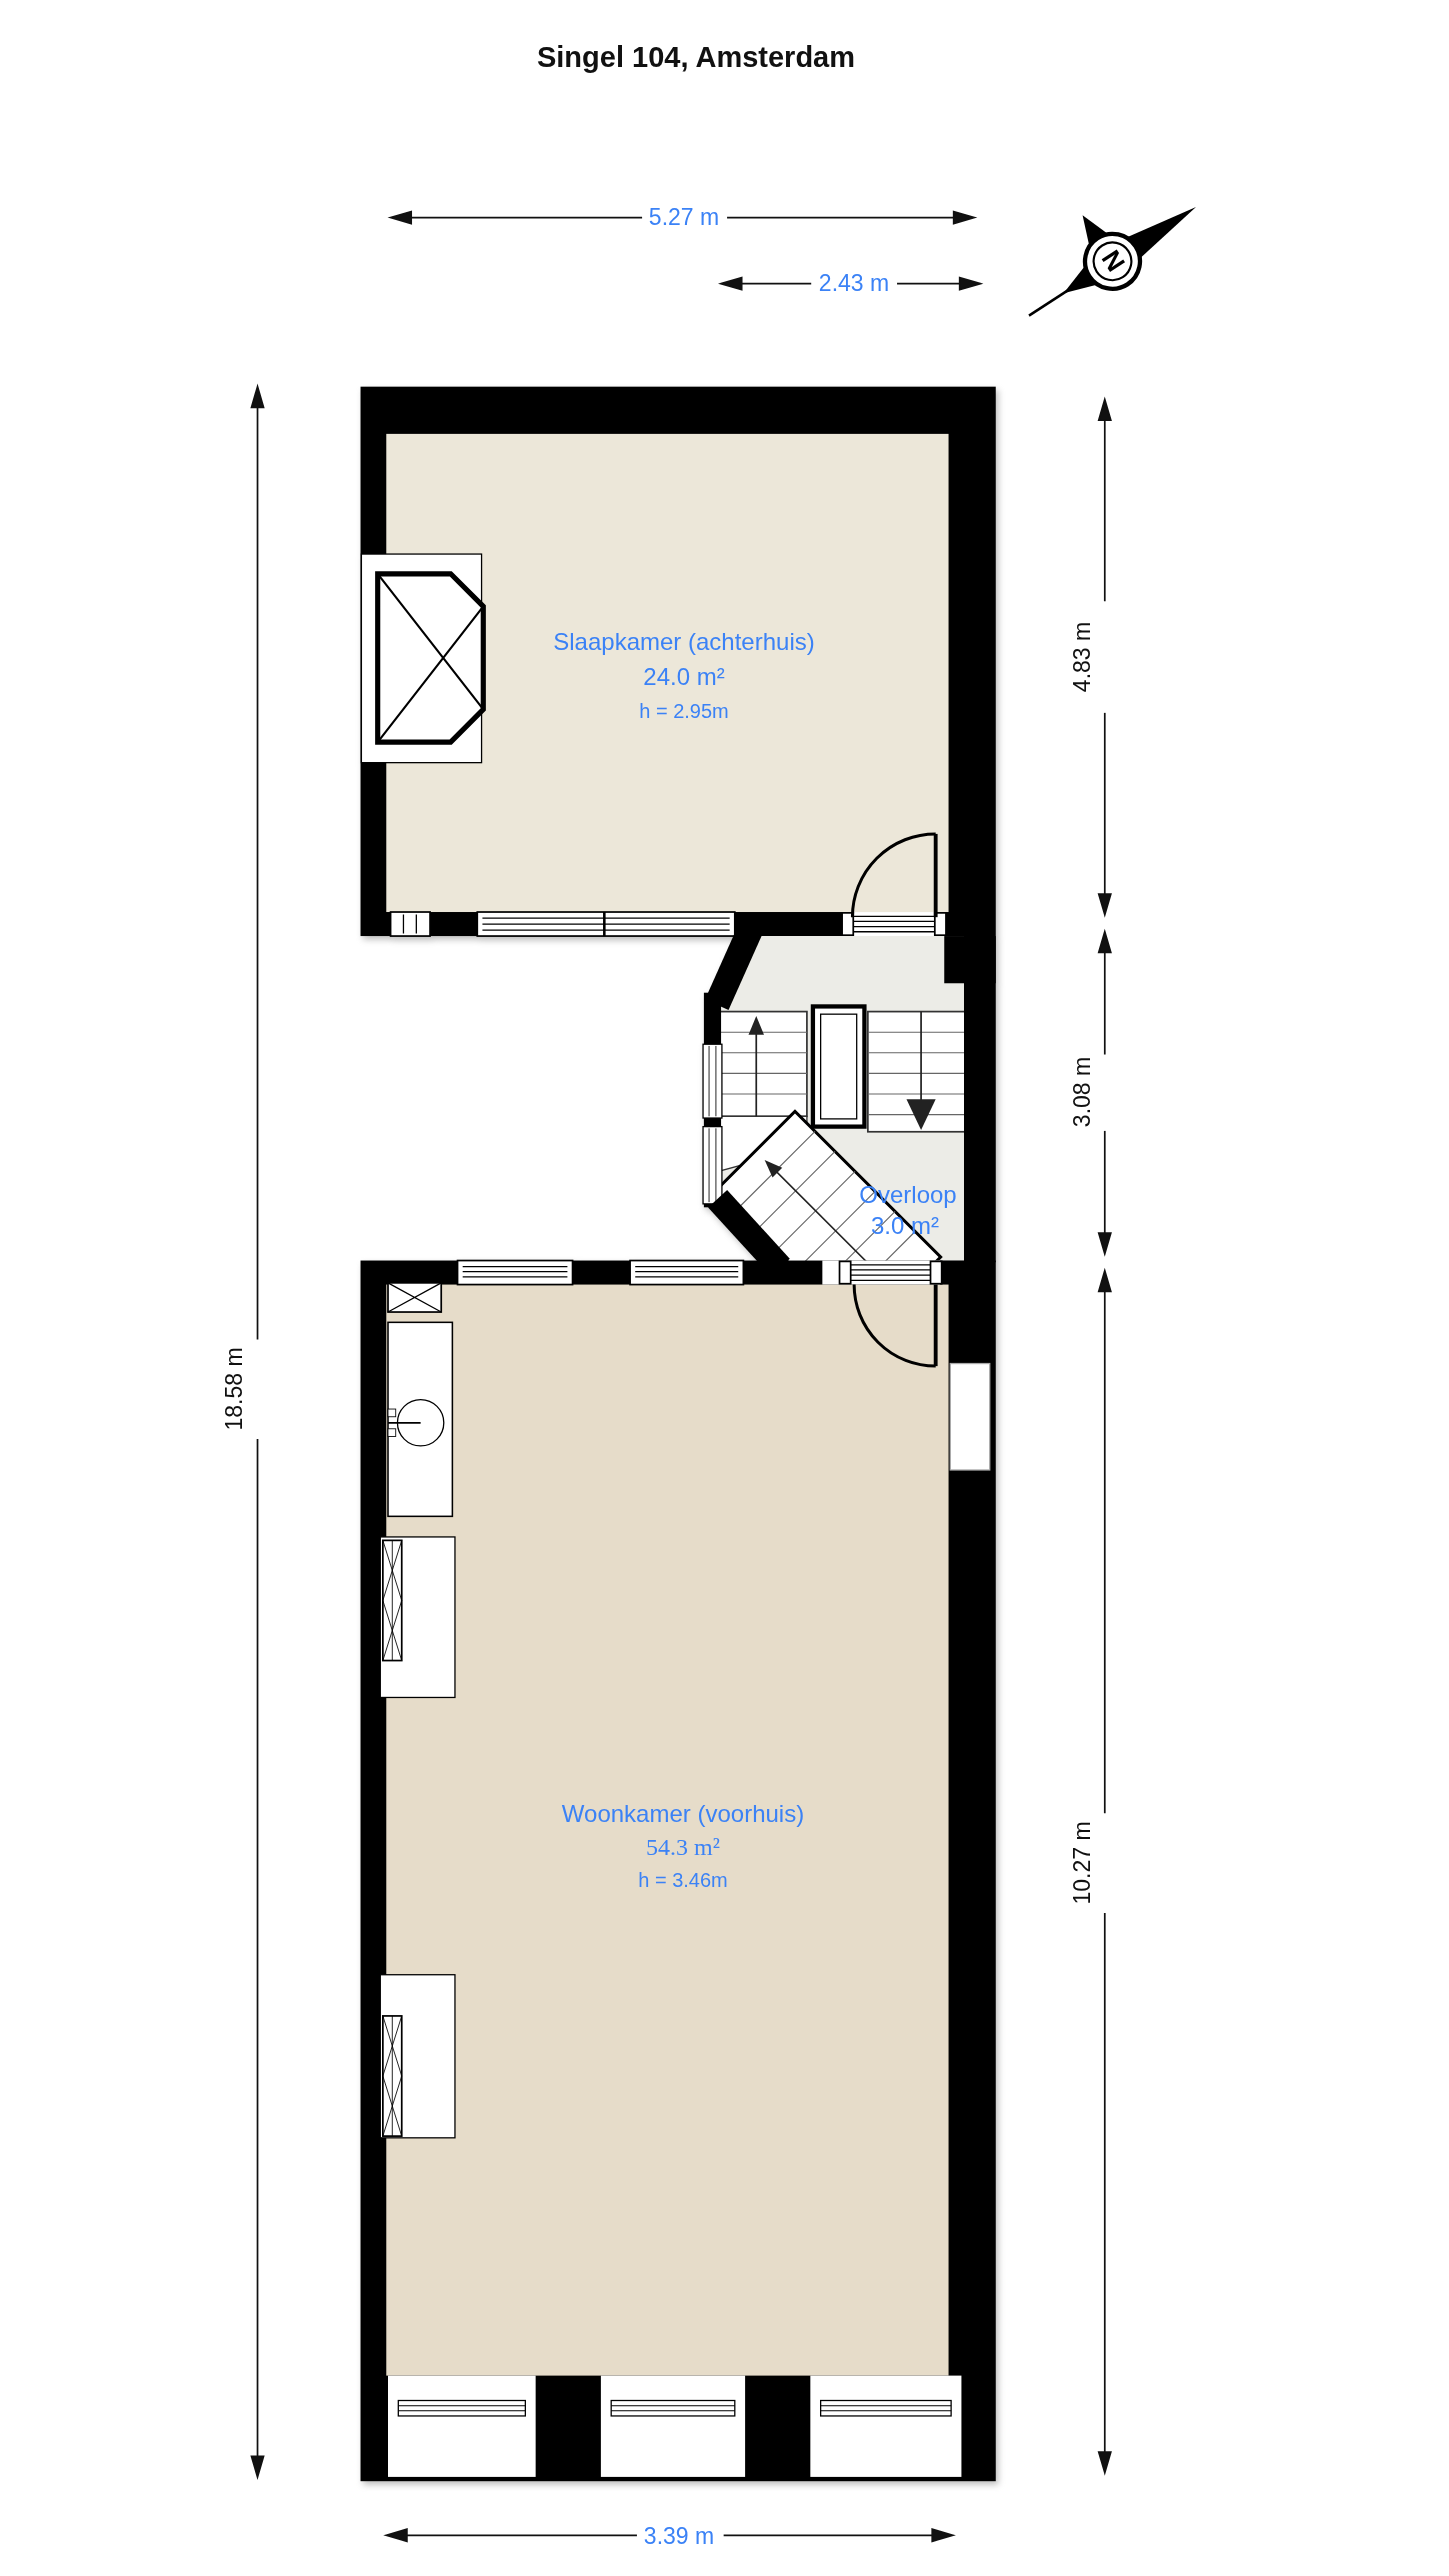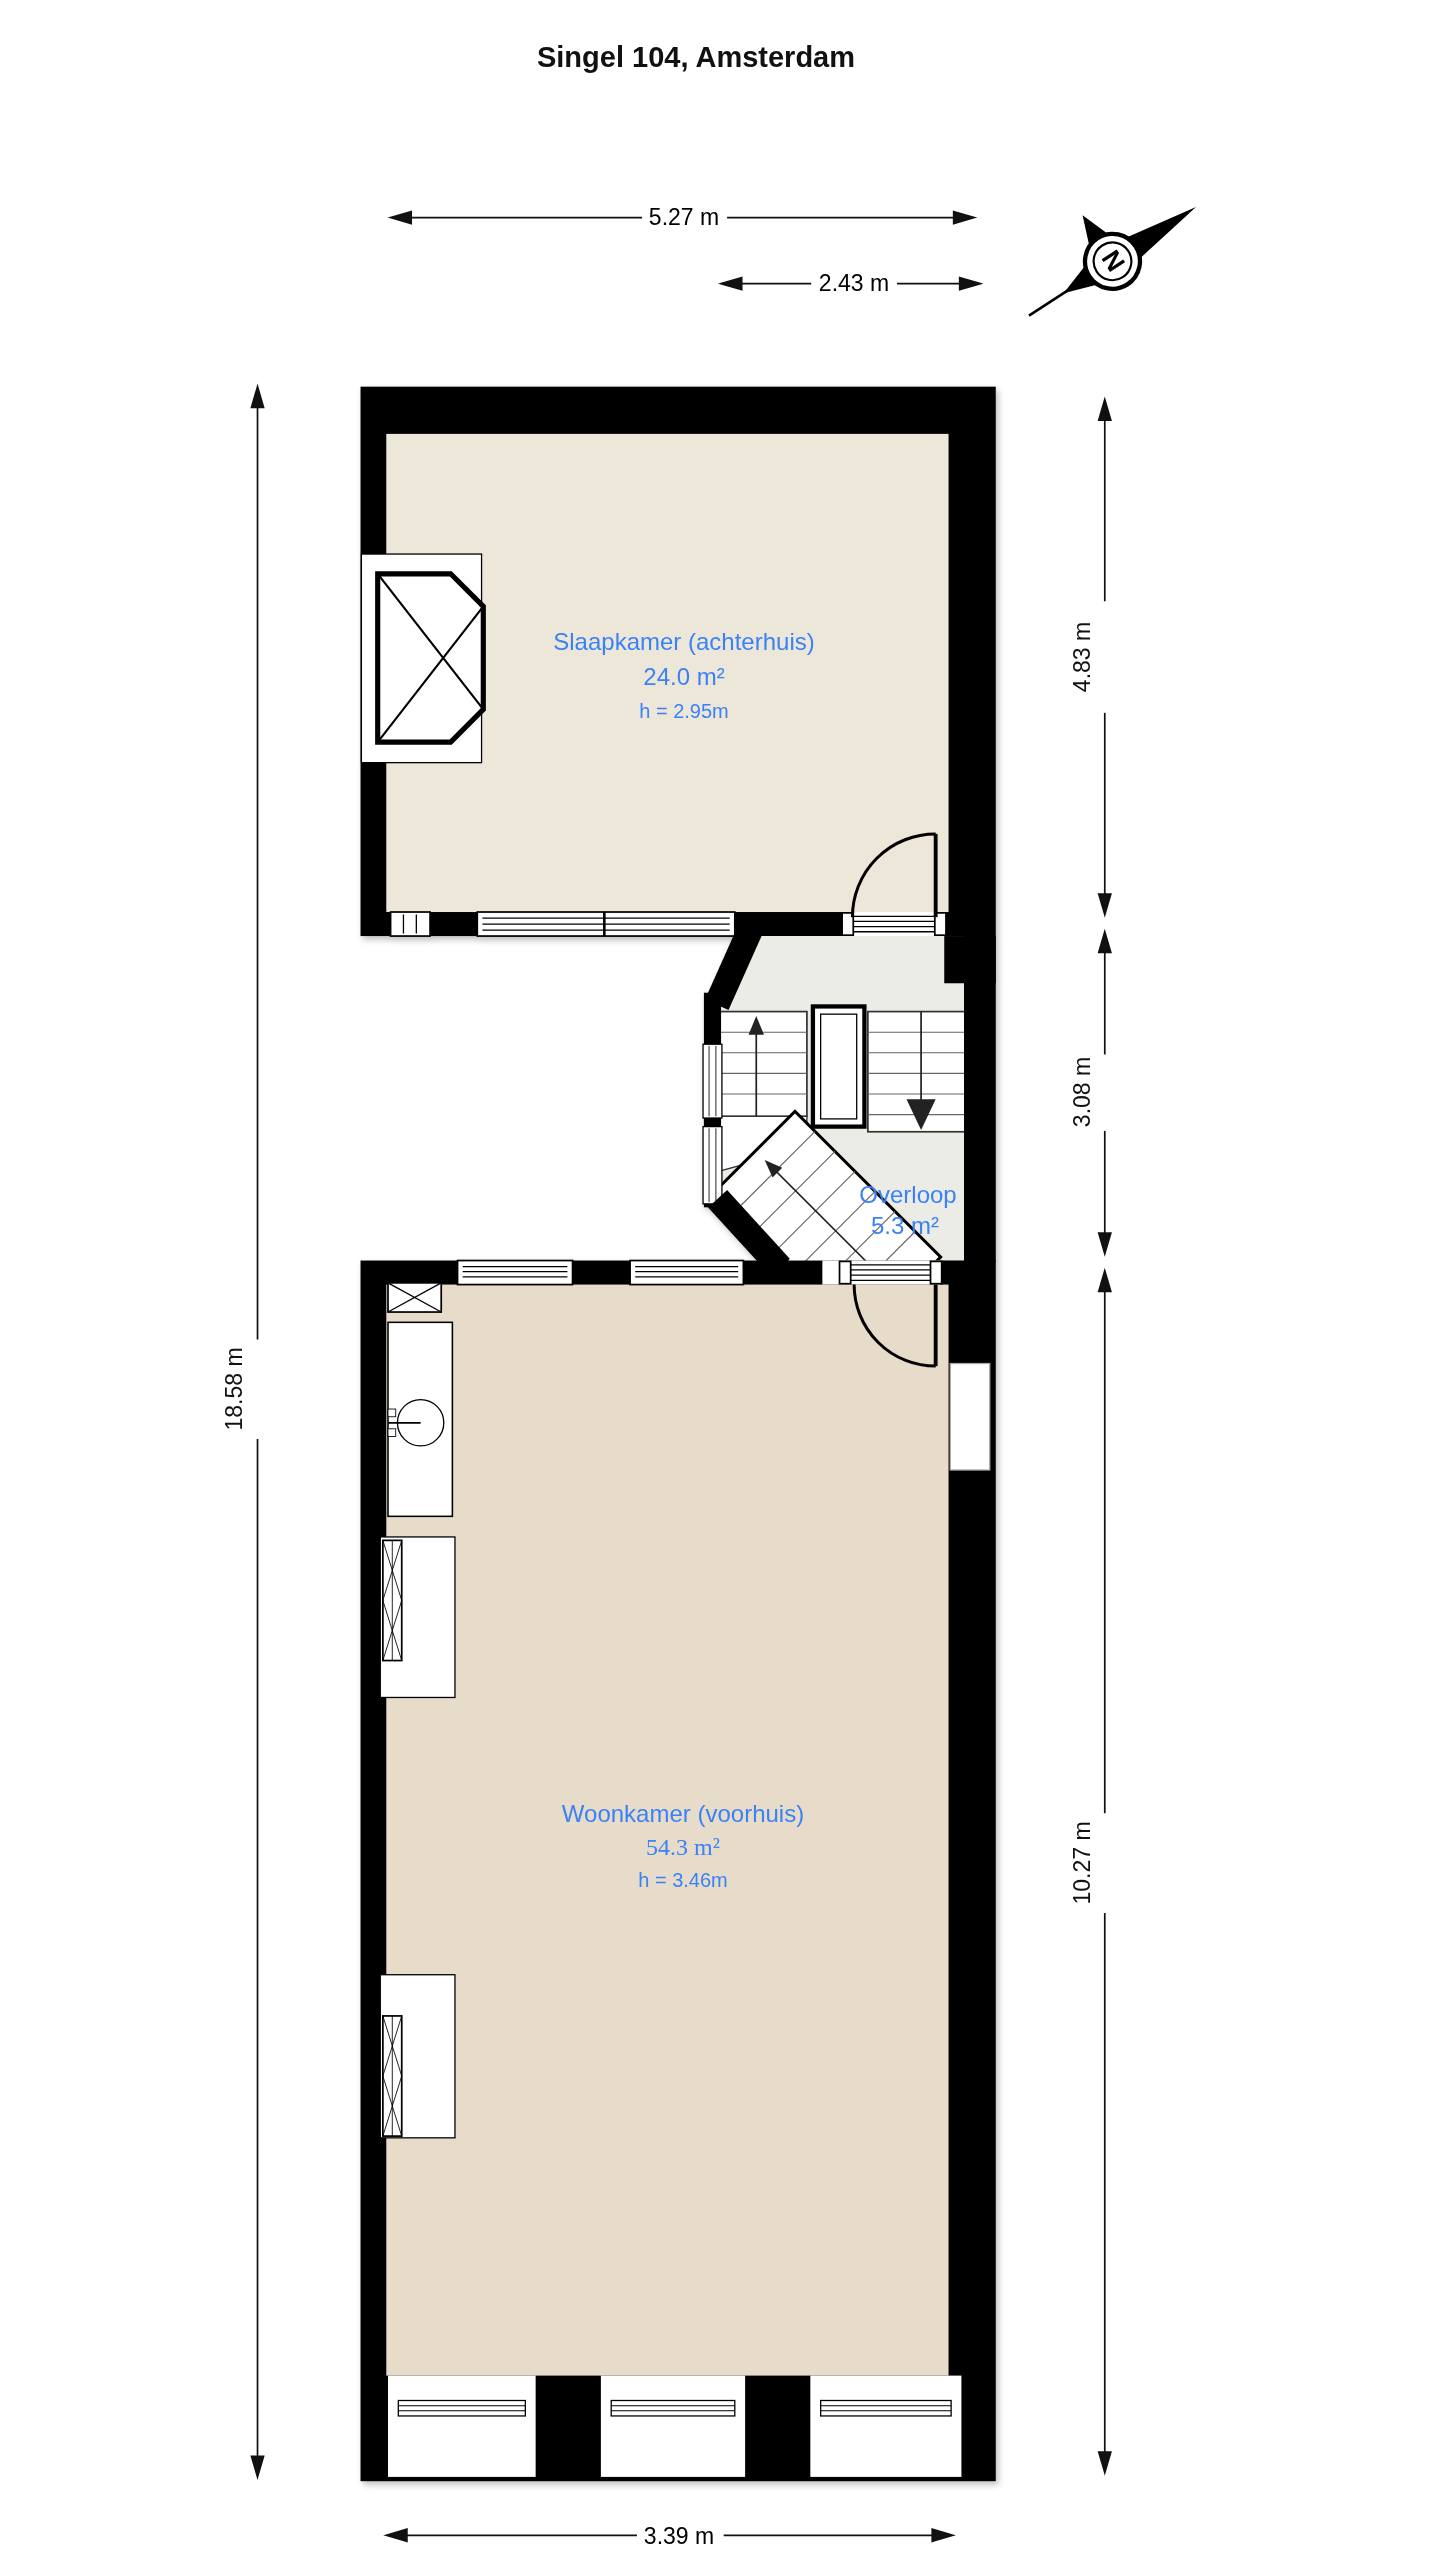--- a/index.html
+++ b/index.html
@@ -4,21 +4,21 @@
 <style>
   html,body{margin:0;padding:0;background:#ffffff;}
   body{width:1449px;height:2576px;position:relative;font-family:"Liberation Sans",sans-serif;color:#111;}
   .plan{position:absolute;left:0;top:0;width:1449px;height:2576px;}
   svg{position:absolute;left:0;top:0;}
   .wall{fill:#000000;}
   .shadow-g{filter:drop-shadow(3px 4px 4px rgba(110,110,110,0.45));}
   .lbl{position:absolute;transform:translate(-50%,-50%);font-size:24px;line-height:1.15;
        white-space:nowrap;text-align:center;color:#3b82f6;}
   .lbl.small{font-size:20px;}
-  .dim{position:absolute;transform:translate(-50%,-50%);font-size:23px;white-space:nowrap;color:#000000;}
+  .dim{position:absolute;transform:translate(-50%,-50%);font-size:23px;white-space:nowrap;color:#3b82f6;}
   .dim-v{position:absolute;transform:translate(-50%,-50%) rotate(-90deg);font-size:23px;white-space:nowrap;color:#111;}
   .title-block{position:absolute;left:696px;top:41px;transform:translateX(-50%);text-align:center;}
   .title-line{font-size:29px;font-weight:bold;white-space:nowrap;}
   .compass-n{position:absolute;transform:translate(-50%,-50%) rotate(57deg);font-size:26px;font-weight:bold;color:#000;}
 </style>
 </head>
 <body>
 
 <div class="plan">
 
@@ -211,21 +211,21 @@
   <div class="title-line">Singel 104, Amsterdam</div>
 </div>
 
 <div class="compass-n" style="left:1113px;top:261px;">N</div>
 
 <div class="lbl" style="left:684px;top:642px;">Slaapkamer (achterhuis)</div>
 <div class="lbl" style="left:684px;top:677px;">24.0 m²</div>
 <div class="lbl small" style="left:684px;top:711px;">h = 2.95m</div>
 
 <div class="lbl" style="left:908px;top:1195px;">Overloop</div>
-<div class="lbl" style="left:905px;top:1226px;">5.3 m²</div>
+<div class="lbl" style="left:905px;top:1226px;">3.0 m²</div>
 
 <div class="lbl" style="left:683px;top:1814px;">Woonkamer (voorhuis)</div>
 <div class="lbl" style="left:683px;top:1848px;font-family:Liberation Serif, serif;">54.3 m²</div>
 <div class="lbl small" style="left:683px;top:1880px;">h = 3.46m</div>
 
 <div class="dim" style="left:684px;top:217px;">5.27 m</div>
 <div class="dim" style="left:854px;top:283px;">2.43 m</div>
 <div class="dim-v" style="left:1082px;top:657px;">4.83 m</div>
 <div class="dim-v" style="left:1082px;top:1092px;">3.08 m</div>
 <div class="dim-v" style="left:1082px;top:1863px;">10.27 m</div>

